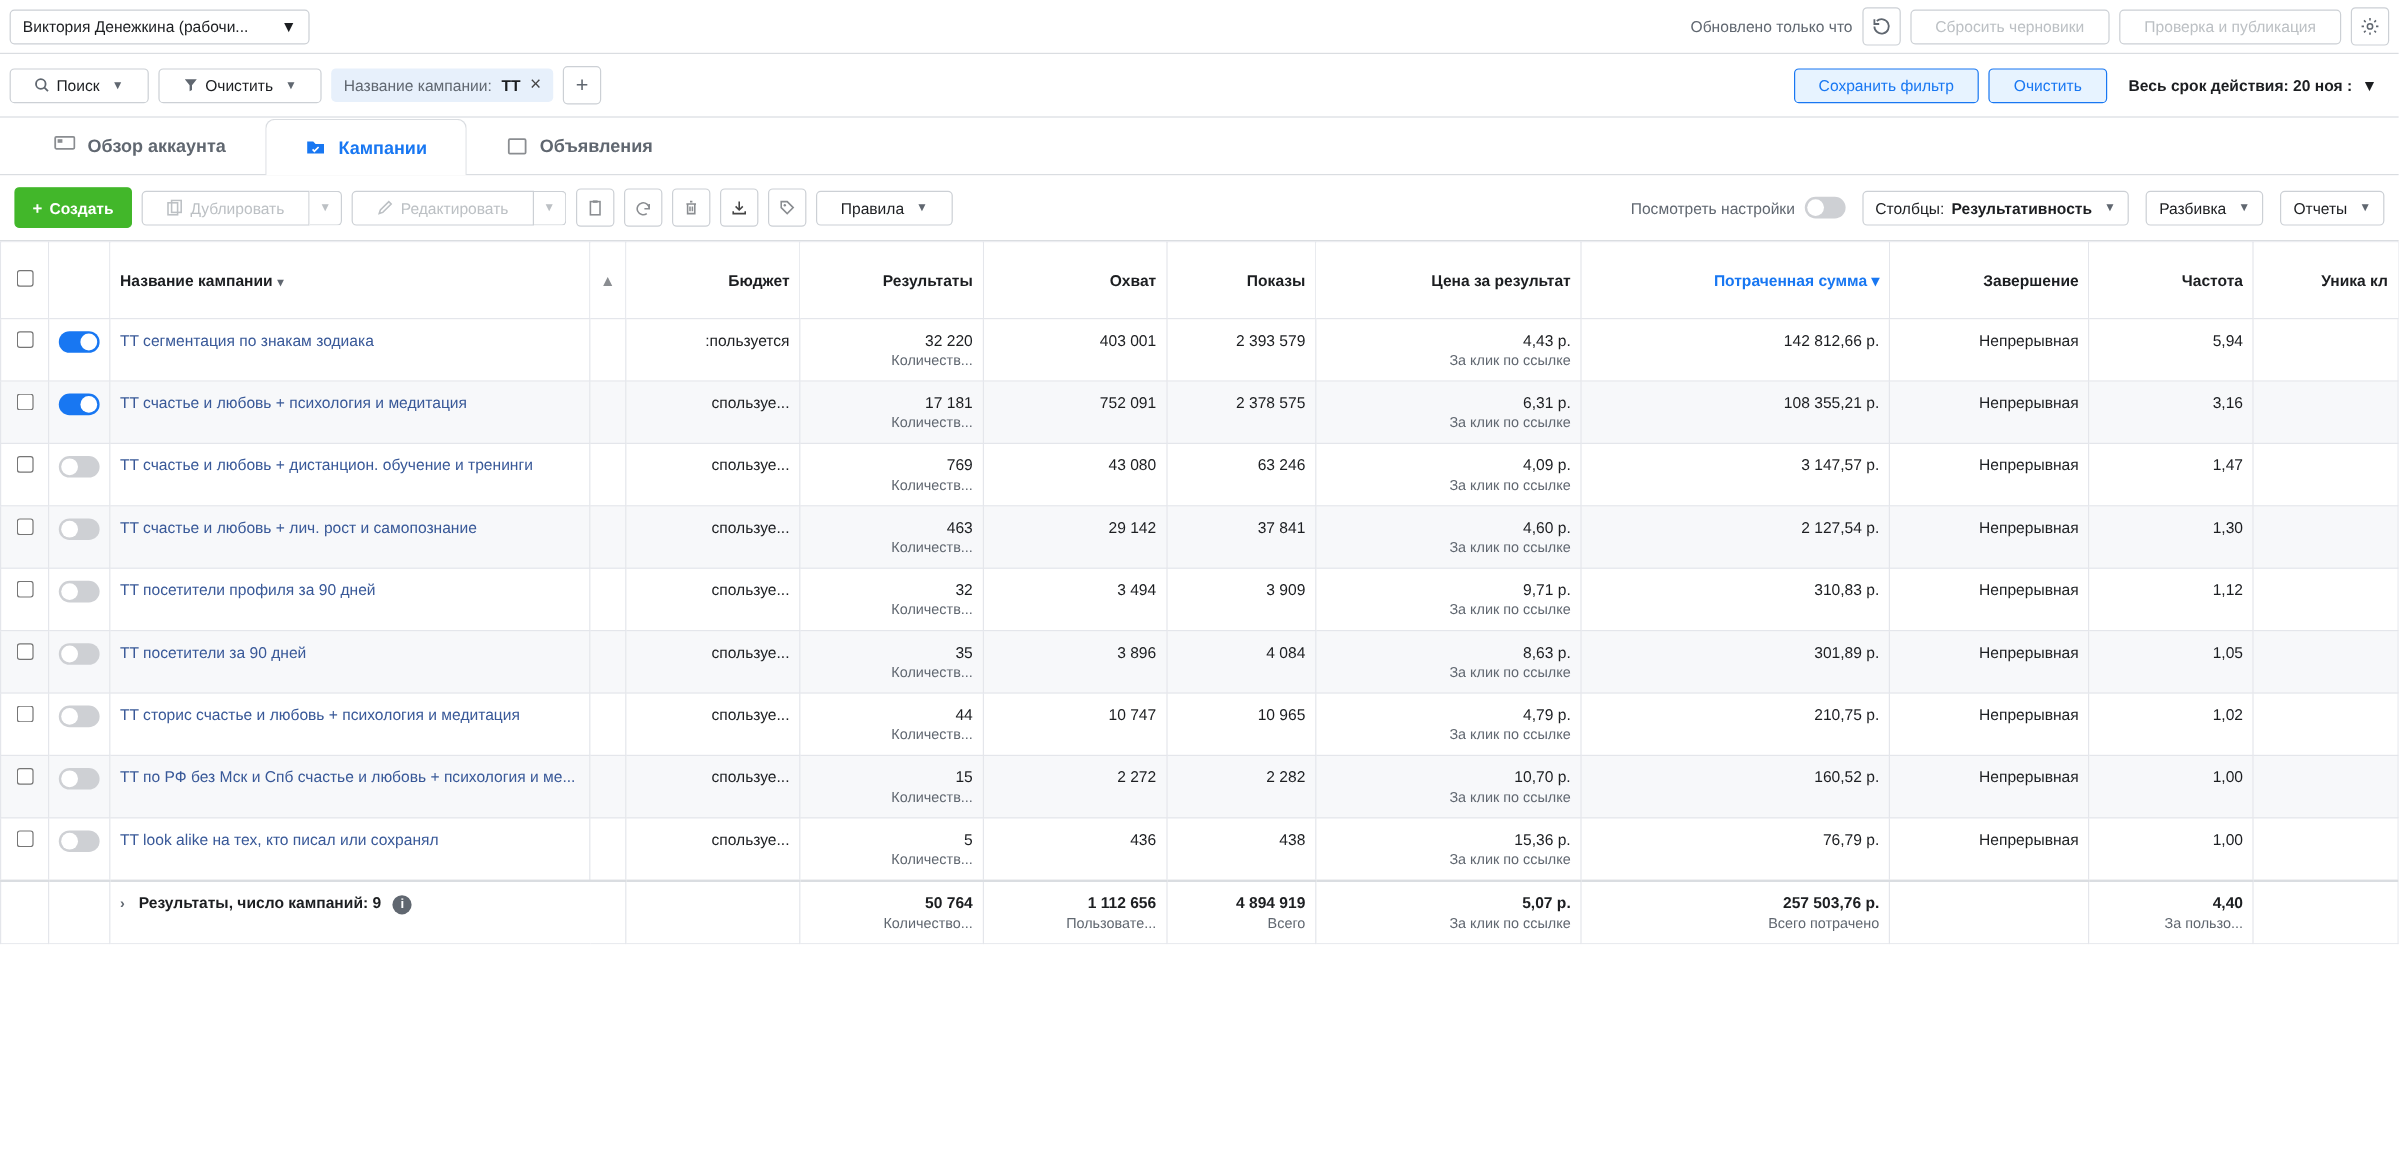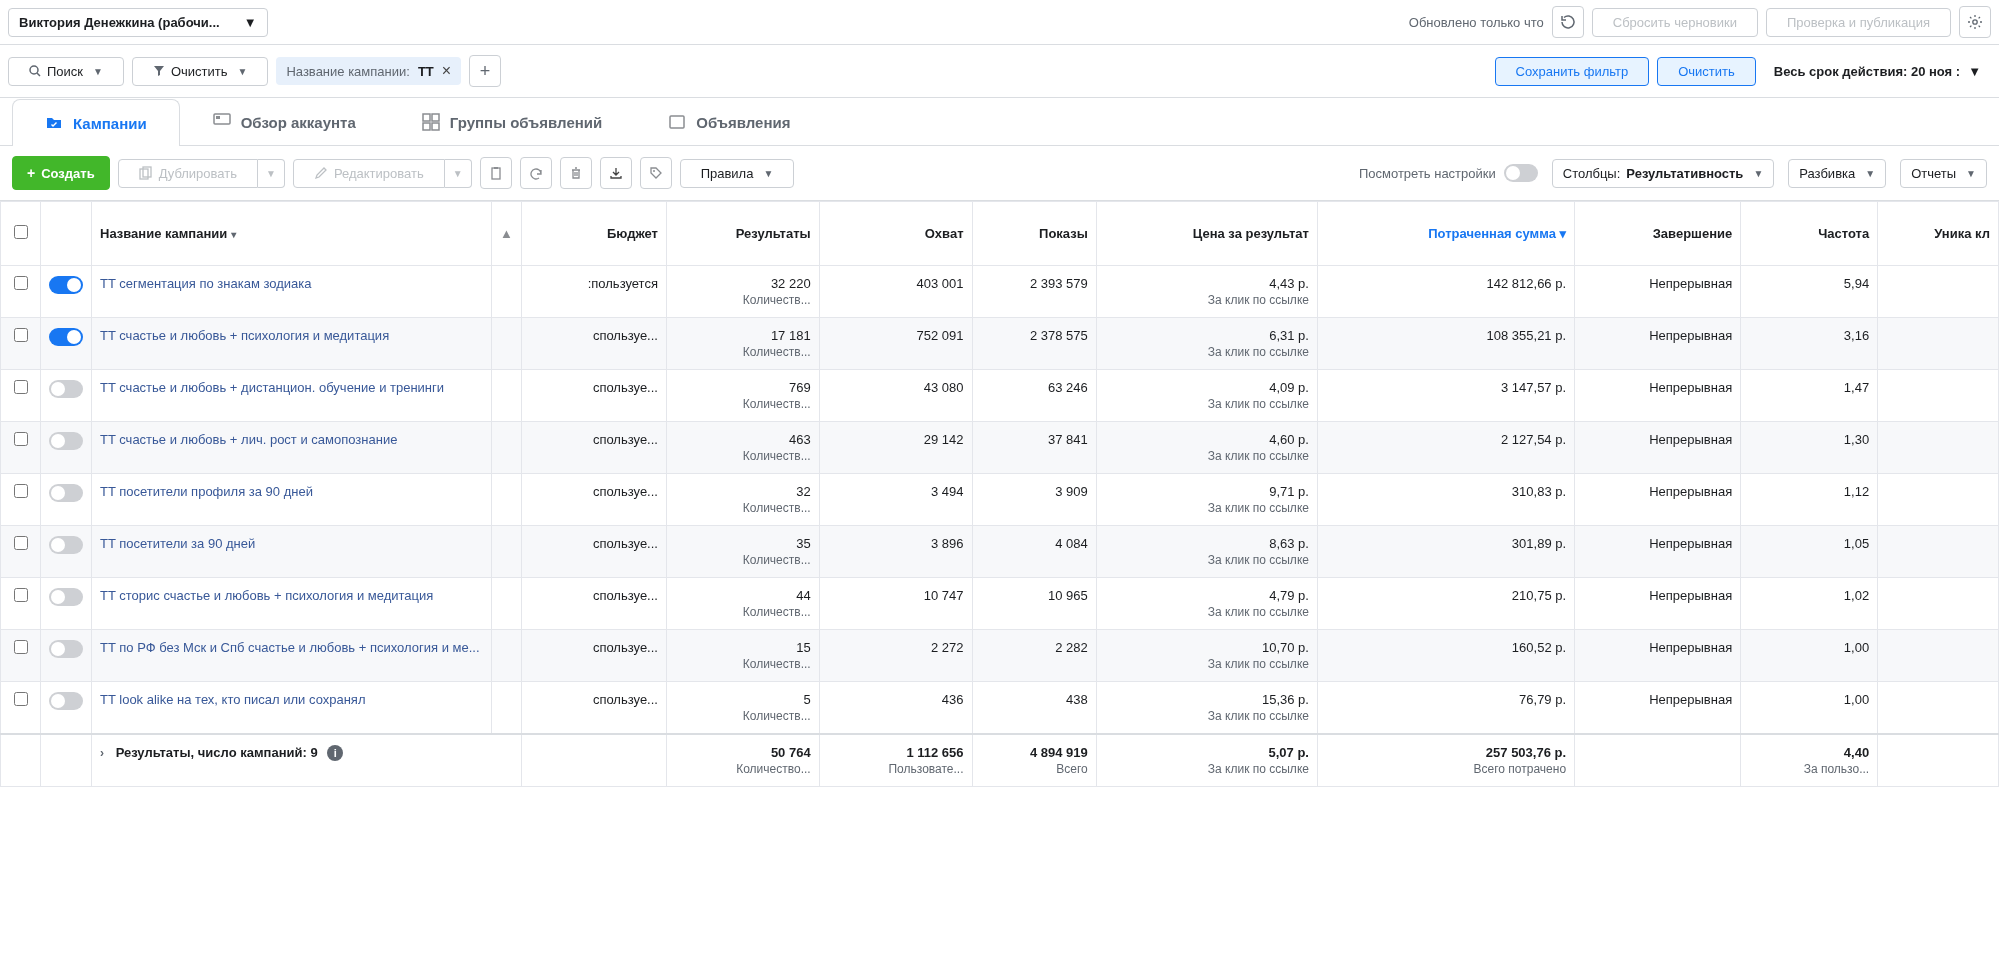--- a/index.html
+++ b/index.html
@@ -1,18 +1,18 @@
 <!DOCTYPE html>
 <html><head>
 <meta charset="utf-8">
 <style>
 *{box-sizing:border-box;margin:0;padding:0}
 body{font-family:-apple-system,BlinkMacSystemFont,"Segoe UI",Helvetica,Arial,sans-serif;font-size:13px;color:#1c1e21;background:#fff;overflow-x:hidden}
 .topbar{display:flex;align-items:center;padding:6px 8px;border-bottom:1px solid #dadde1;gap:8px}
-.acct-sel{display:flex;align-items:center;gap:12px;background:#fff;border:1px solid #ccd0d5;border-radius:4px;padding:6px 10px;min-width:250px;font-weight:700;cursor:pointer}
+.acct-sel{display:flex;align-items:center;gap:12px;background:#fff;border:1px solid #ccd0d5;border-radius:4px;padding:6px 10px;min-width:250px;font-weight:400;cursor:pointer}
 .spacer{flex:1}
 .upd{color:#606770;font-size:13px}
 .iconbtn{display:inline-flex;align-items:center;justify-content:center;width:32px;height:32px;border:1px solid #ccd0d5;border-radius:4px;background:#fff;cursor:pointer}
 .btn{display:inline-flex;align-items:center;gap:6px;padding:6px 20px;border:1px solid #ccd0d5;border-radius:4px;background:#fff;cursor:pointer;font-size:13px;color:#1c1e21}
 .btn.disabled,.btn.disabled *{color:#bcc0c4;cursor:default}
 .btn.blue-outline{border-color:#1877f2;color:#1877f2;background:#e7f3ff}
 .filterbar{display:flex;align-items:center;padding:10px 8px;border-bottom:1px solid #dadde1;gap:8px}
 .chip{display:inline-flex;align-items:center;gap:8px;padding:6px 10px;border-radius:4px;background:#e7f0fb;color:#606770;font-size:13px}
 .chip .chip-val{color:#1c1e21;font-weight:600}
 .chip .x{color:#444;font-size:16px;line-height:1;cursor:pointer}
@@ -117,42 +117,33 @@
   <button class="btn blue-outline">
       <span>Очистить</span>
     </button>
   <div class="daterange">
     <span>Весь срок действия: 20 ноя :</span>
     <span>▼</span>
   </div>
 </div>
 
 <div class="tabs">
+  <div class="tab">
+    <svg class="tabicon" viewBox="0 0 18 18">
+        <rect x="1" y="1" width="16" height="10" rx="1" fill="none" stroke="#8a8d91" stroke-width="1.5"></rect>
+        <rect x="3" y="3" width="4" height="3" fill="#8a8d91"></rect>
+      </svg>
+    <span>Обзор аккаунта</span>
+  </div>
   <div class="tab active">
     <svg class="tabicon" viewBox="0 0 18 18">
         <path fill="#1877f2" d="M2 4h5l2 2h7v8H2z"></path>
         <path fill="#fff" d="M12 9l-4 4-2-2 1-1 1 1 3-3z"></path>
       </svg>
     <span>Кампании</span>
-  </div>
-  <div class="tab">
-    <svg class="tabicon" viewBox="0 0 18 18">
-        <rect x="1" y="1" width="16" height="10" rx="1" fill="none" stroke="#8a8d91" stroke-width="1.5"></rect>
-        <rect x="3" y="3" width="4" height="3" fill="#8a8d91"></rect>
-      </svg>
-    <span>Обзор аккаунта</span>
-  </div>
-  <div class="tab">
-    <svg class="tabicon" viewBox="0 0 18 18">
-        <rect x="1" y="1" width="7" height="7" fill="none" stroke="#8a8d91" stroke-width="1.5"></rect>
-        <rect x="10" y="1" width="7" height="7" fill="none" stroke="#8a8d91" stroke-width="1.5"></rect>
-        <rect x="1" y="10" width="7" height="7" fill="none" stroke="#8a8d91" stroke-width="1.5"></rect>
-        <rect x="10" y="10" width="7" height="7" fill="none" stroke="#8a8d91" stroke-width="1.5"></rect>
-      </svg>
-    <span>Группы объявлений</span>
   </div>
   <div class="tab">
     <svg class="tabicon" viewBox="0 0 18 18">
         <rect x="2" y="3" width="14" height="12" rx="1" fill="none" stroke="#8a8d91" stroke-width="1.5"></rect>
       </svg>
     <span>Объявления</span>
   </div>
 </div>
 
 <div class="toolbar">

